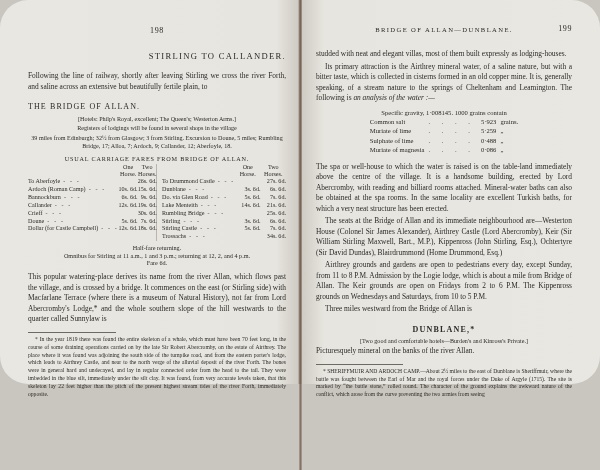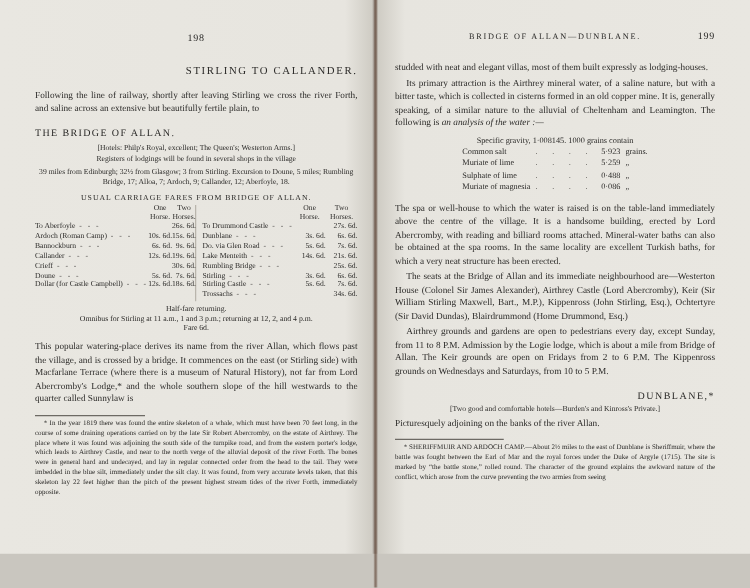--- a/index.html
+++ b/index.html
@@ -2,40 +2,40 @@
 <html><head>
 <meta charset="utf-8">
 <style>
   html,body{margin:0;padding:0;}
   body{
     width:600px;height:470px;overflow:hidden;
     background:#c9c6bf;
     font-family:"Liberation Serif","DejaVu Serif",serif;
     color:#2b2a28;
   }
-  .spread{position:relative;width:600px;height:443px;display:flex;
-          background:linear-gradient(90deg,#e9e7e1 0%,#e7e5df 46%,#cfccc4 49.6%,#8d8279 50%,#cfccc4 50.4%,#e7e5df 54%,#e9e7e1 100%);}
+  .spread{position:relative;width:600px;height:384px;display:flex;
+          background:linear-gradient(90deg,#e9e7e1 0%,#e7e5df 46%,#cfccc4 49.6%,#8d8279 50%,#cfccc4 50.4%,#e7e5df 54%,#e9e7e1 100%);border-radius:28px;}
   .page{position:relative;width:300px;height:470px;box-sizing:border-box;}
   .page.left{padding:26px 14px 10px 28px;}
   .page.right{padding:26px 28px 10px 16px;}
   .gutter{position:absolute;left:299px;top:0;width:3px;height:470px;
           background:linear-gradient(90deg,rgba(120,100,88,.35),rgba(110,86,72,.75),rgba(120,100,88,.35));}
 
   
   .folio{font-size:8px;letter-spacing:.6px;text-align:center;}
   .folio.r{display:flex;align-items:flex-end;justify-content:center;gap:0;position:relative;}
   .runhead{font-size:6.6px;letter-spacing:1.4px;text-transform:uppercase;}
   .folio-num{position:absolute;right:0;font-size:8px;}
 
   h1.chap{font-size:8.6px;font-weight:normal;letter-spacing:1.3px;
           text-align:right;margin:16px 0 10px;text-transform:uppercase;}
   h2.sect{font-size:8px;font-weight:normal;letter-spacing:1.1px;
           margin:10px 0 4px;text-transform:uppercase;}
-  h2.dun{font-size:8px;letter-spacing:1.2px;text-align:right;margin:10px 0 3px;
-         font-weight:normal;text-transform:uppercase;}
+  h2.dun{font-size:8px;letter-spacing:1.2px;text-align:center;margin:10px 0 3px;
+         font-weight:bold;text-transform:uppercase;}
 
   p{margin:0 0 2px;font-size:7.4px;line-height:1.42;text-align:justify;
     text-justify:inter-word;hyphens:auto;}
   p.indent{text-indent:9px;}
   p.note{font-size:6.1px;line-height:1.36;text-align:center;margin:1px 0;}
   .it{font-style:italic;}
 
   
   .tbl-cap{font-size:6.2px;text-align:center;letter-spacing:.8px;
            text-transform:uppercase;margin:5px 0 2px;}
@@ -218,21 +218,21 @@
 
   <div class="page right">
 
     <div class="folio r">
       <span class="runhead">BRIDGE OF ALLAN—DUNBLANE.</span>
       <span class="folio-num">199</span>
     </div>
 
     <p style="margin-top:16px">studded with neat and elegant villas, most of them built expressly as lodging-houses.</p>
 
-    <p class="indent"><span>Its primary attraction is the Airthrey mineral water, of a saline nature, but with a bitter taste, which is collected in cisterns formed in an old copper mine. It is, generally speaking, of a similar nature to the alluvial of Cheltenham and Leamington. The following is </span><span class="it">an analysis of the water :—</span></p>
+    <p class="indent"><span>Its primary attraction is the Airthrey mineral water, of a saline nature, but with a bitter taste, which is collected in cisterns formed in an old copper mine. It is, generally speaking, of a stream nature to the springs of Cheltenham and Leamington. The following is </span><span class="it">an analysis of the water :—</span></p>
 
     <div class="an-wrap">
       <div class="an-head">Specific gravity, 1·008145.   1000 grains contain</div>
       <table class="an">
         <tbody id="analysis-rows">
             <tr>
               <td class="lab">Common salt</td>
               <td class="dots">. . . .</td>
               <td class="val">5·923</td>
               <td class="unit">grains.</td>
@@ -255,23 +255,24 @@
               <td class="val">0·086</td>
               <td class="unit">„</td>
             </tr>
           </tbody>
       </table>
     </div>
 
     <p>The spa or well-house to which the water is raised is on the table-land immediately above the centre of the village. It is a handsome building, erected by Lord Abercromby, with reading and billiard rooms attached. Mineral-water baths can also be obtained at the spa rooms. In the same locality are excellent Turkish baths, for which a very neat structure has been erected.</p>
     <p class="indent">The seats at the Bridge of Allan and its immediate neighbourhood are—Westerton House (Colonel Sir James Alexander), Airthrey Castle (Lord Abercromby), Keir (Sir William Stirling Maxwell, Bart., M.P.), Kippenross (John Stirling, Esq.), Ochtertyre (Sir David Dundas), Blairdrummond (Home Drummond, Esq.)</p>
     <p class="indent">Airthrey grounds and gardens are open to pedestrians every day, except Sunday, from 11 to 8 P.M. Admission by the Logie lodge, which is about a mile from Bridge of Allan. The Keir grounds are open on Fridays from 2 to 6 P.M. The Kippenross grounds on Wednesdays and Saturdays, from 10 to 5 P.M.</p>
+    <p class="indent">Three miles westward from the Bridge of Allan is</p>
 
     <h2 class="dun">DUNBLANE,*</h2>
     <p class="note">[Two good and comfortable hotels—Burden's and Kinross's Private.]</p>
-    <p>Picturesquely adjoining on the banks of the river Allan.</p>
+    <p>Picturesquely mineral on the banks of the river Allan.</p>
 
     <div class="fnrule"></div>
     <p class="foot fn-ind">* SHERIFFMUIR AND ARDOCH CAMP.—About 2½ miles to the east of Dunblane is Sheriffmuir, where the battle was fought between the Earl of Mar and the royal forces under the Duke of Argyle (1715). The site is marked by “the battle stone,” rolled round. The character of the ground explains the awkward nature of the conflict, which arose from the curve preventing the two armies from seeing</p>
   </div>
 
   <div class="gutter"></div>
 </div>
 
 </body></html>

